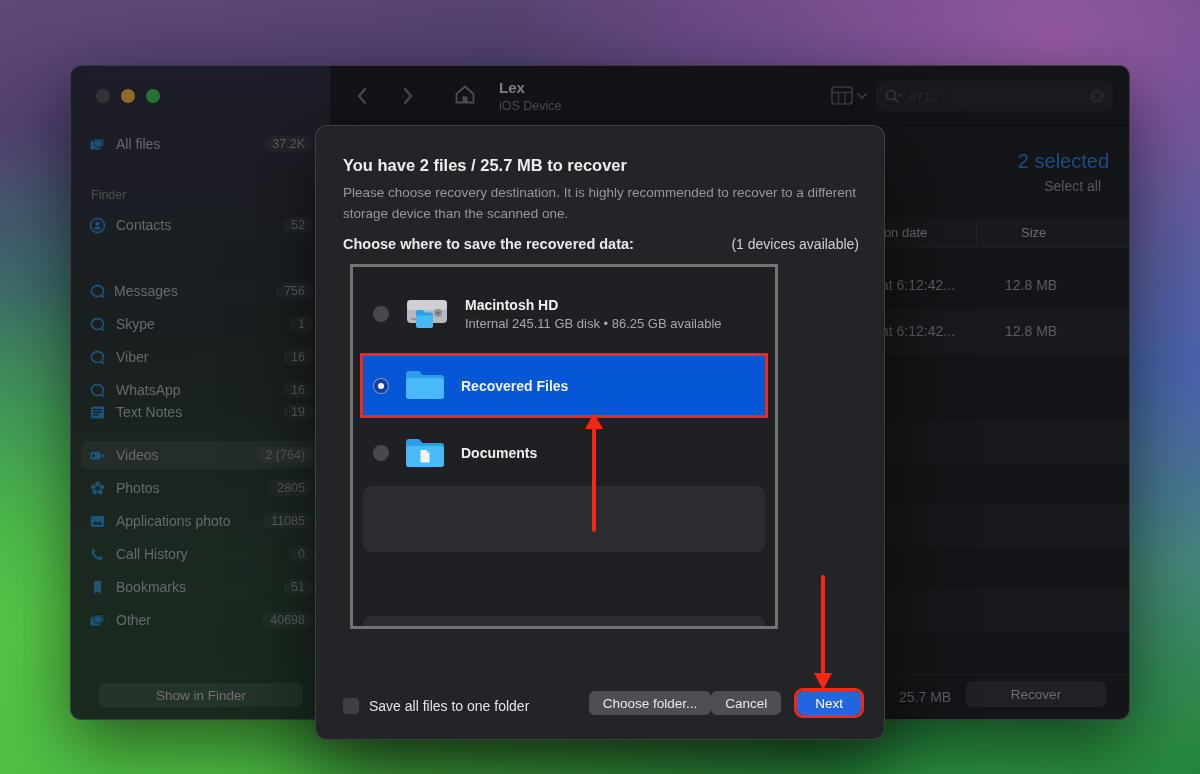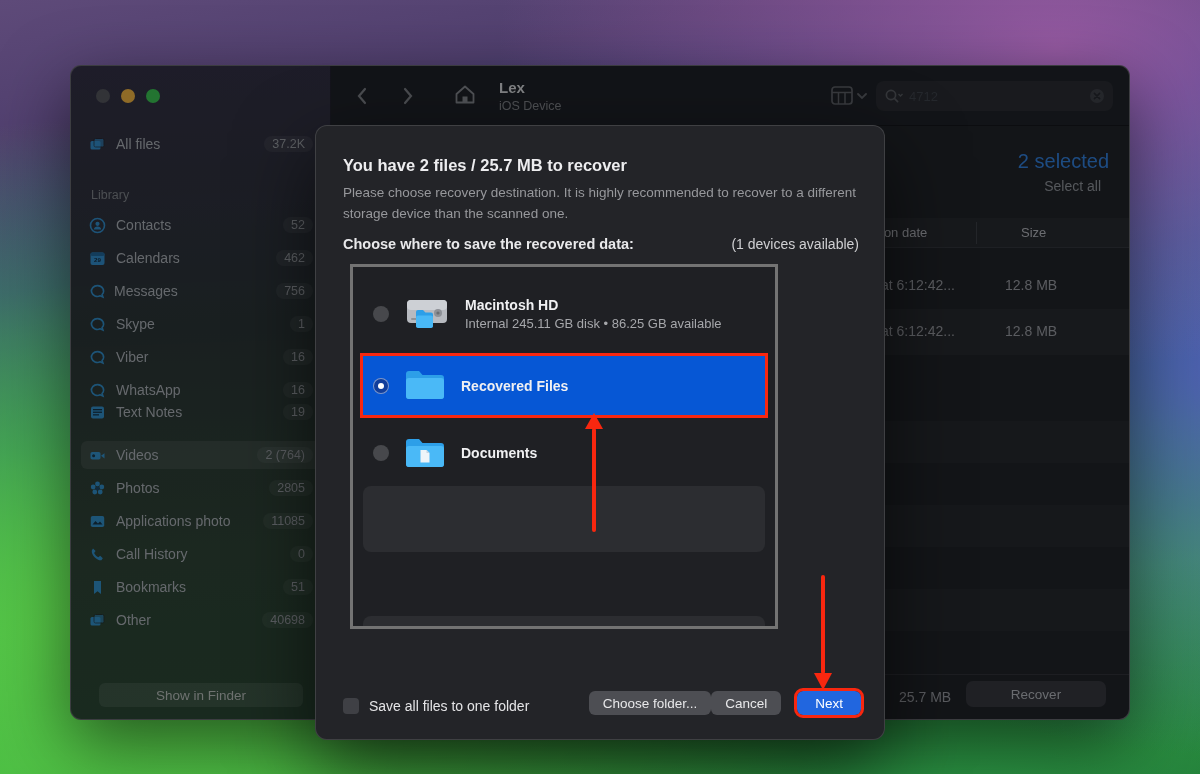--- a/index.html
+++ b/index.html
@@ -123,43 +123,32 @@
         <span class="sicon">
           <svg width="17" height="17" viewBox="0 0 17 17">
               <rect x="1.5" y="5" width="10" height="8.5" rx="1.5" fill="#2e9ae0"></rect>
               <rect x="5" y="2.5" width="10" height="8.5" rx="1.5" fill="#2e9ae0" opacity=".65" stroke="#1f2024" stroke-width="1"></rect>
             </svg>
         </span>
         <span class="slabel">All files</span>
         <span class="scount">37.2K</span>
       </div>
 
-      <div class="section-label" style="top:122px;">Library</div>
+      <div class="section-label" style="top:122px;">Finder</div>
 
       <div class="side-item" style="top:145px;">
         <span class="sicon">
           <svg width="17" height="17" viewBox="0 0 17 17">
               <circle cx="8.5" cy="8.5" r="7" fill="none" stroke="#2e9ae0" stroke-width="1.6"></circle>
               <circle cx="8.5" cy="6.8" r="2.1" fill="#2e9ae0"></circle>
               <path d="M4.7 12.6 a3.9 3.9 0 0 1 7.6 0z" fill="#2e9ae0"></path>
             </svg>
         </span>
         <span class="slabel">Contacts</span>
         <span class="scount">52</span>
-      </div>
-      <div class="side-item" style="top:178px;">
-        <span class="sicon">
-          <svg width="17" height="17" viewBox="0 0 17 17">
-              <rect x="1.5" y="2.5" width="14" height="12.5" rx="2" fill="#2e9ae0"></rect>
-              <rect x="1.5" y="2.5" width="14" height="3.4" rx="1.6" fill="#1c6ca6"></rect>
-              <text x="8.5" y="12.4" font-size="6.2" fill="#0d2337" text-anchor="middle" font-family="Liberation Sans, sans-serif" font-weight="bold">29</text>
-            </svg>
-        </span>
-        <span class="slabel">Calendars</span>
-        <span class="scount">462</span>
       </div>
       <div class="side-item" style="top:211px;gap:8px;">
         <span class="sicon">
           <svg width="17" height="17" viewBox="0 0 17 17">
               <path d="M8.5 2.6a6 5.4 0 1 0 2.7 10.2l2.7 1.2-.8-2.5A6 5.4 0 0 0 8.5 2.6z" fill="none" stroke="#2e9ae0" stroke-width="1.6"></path>
             </svg>
         </span>
         <span class="slabel">Messages</span>
         <span class="scount">756</span>
       </div>

